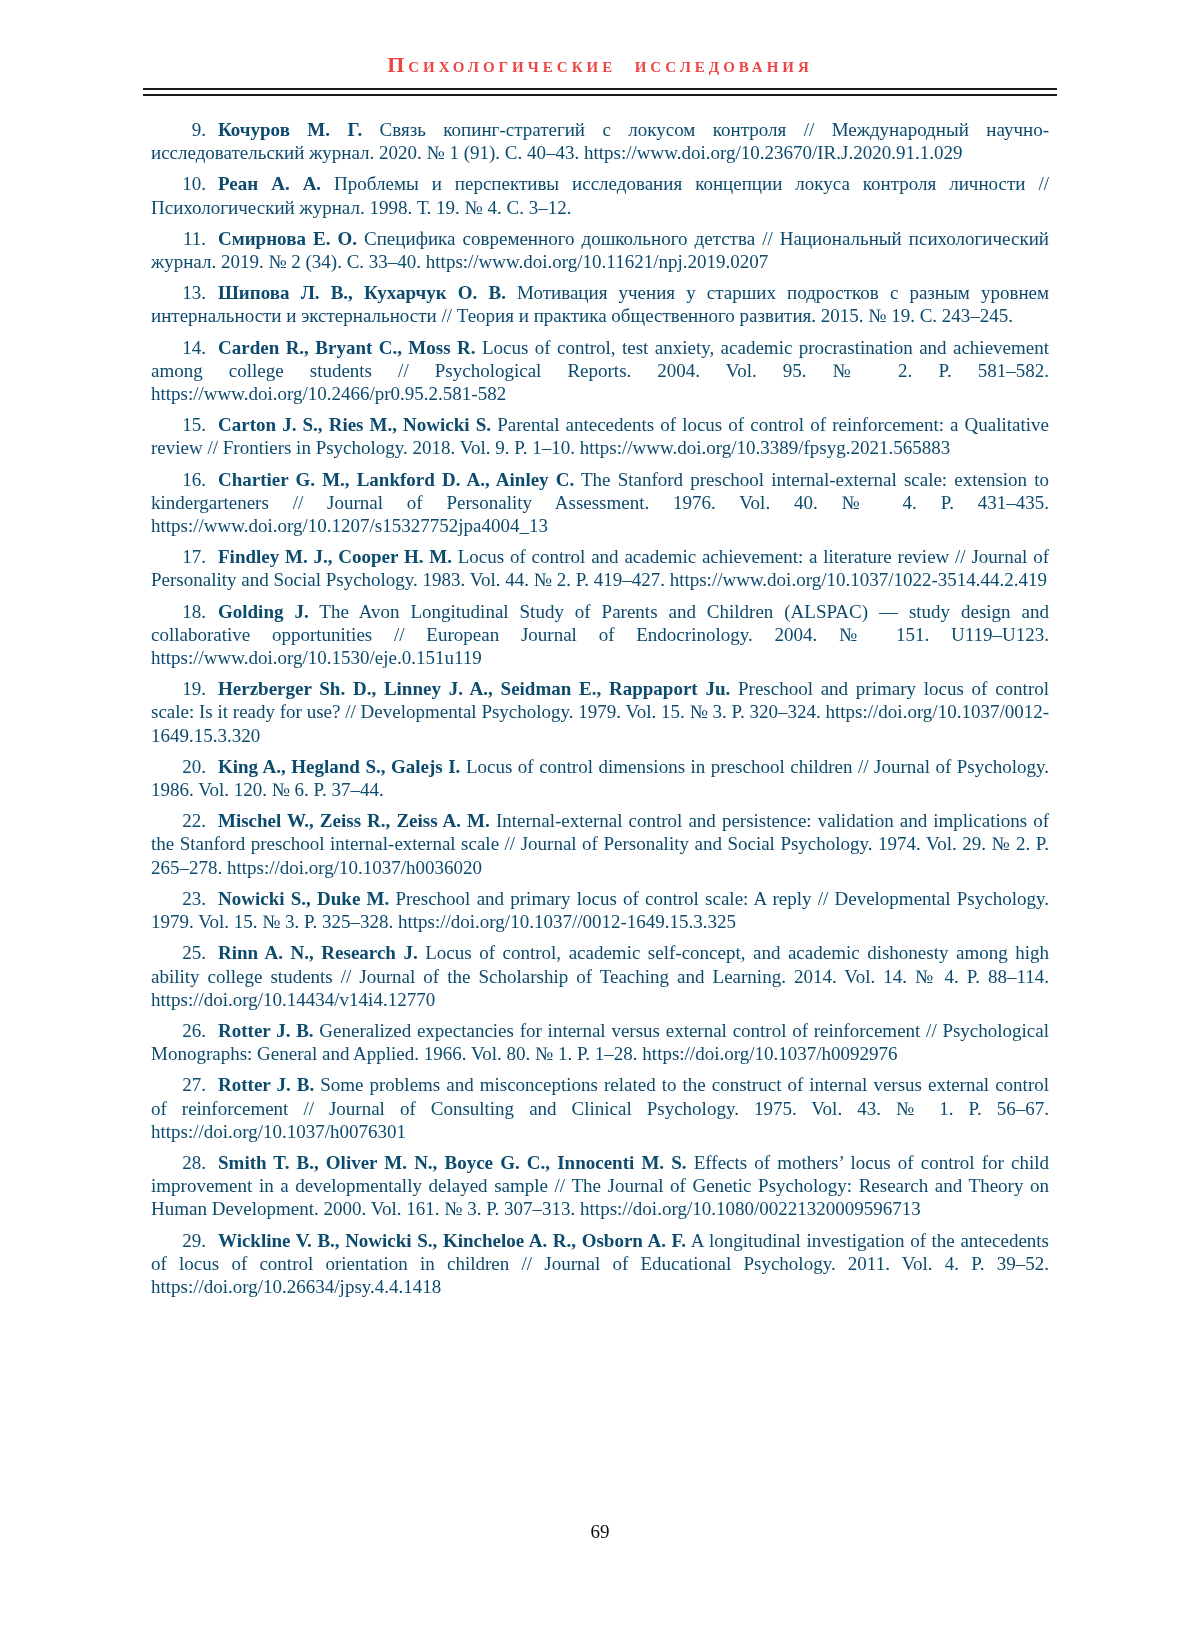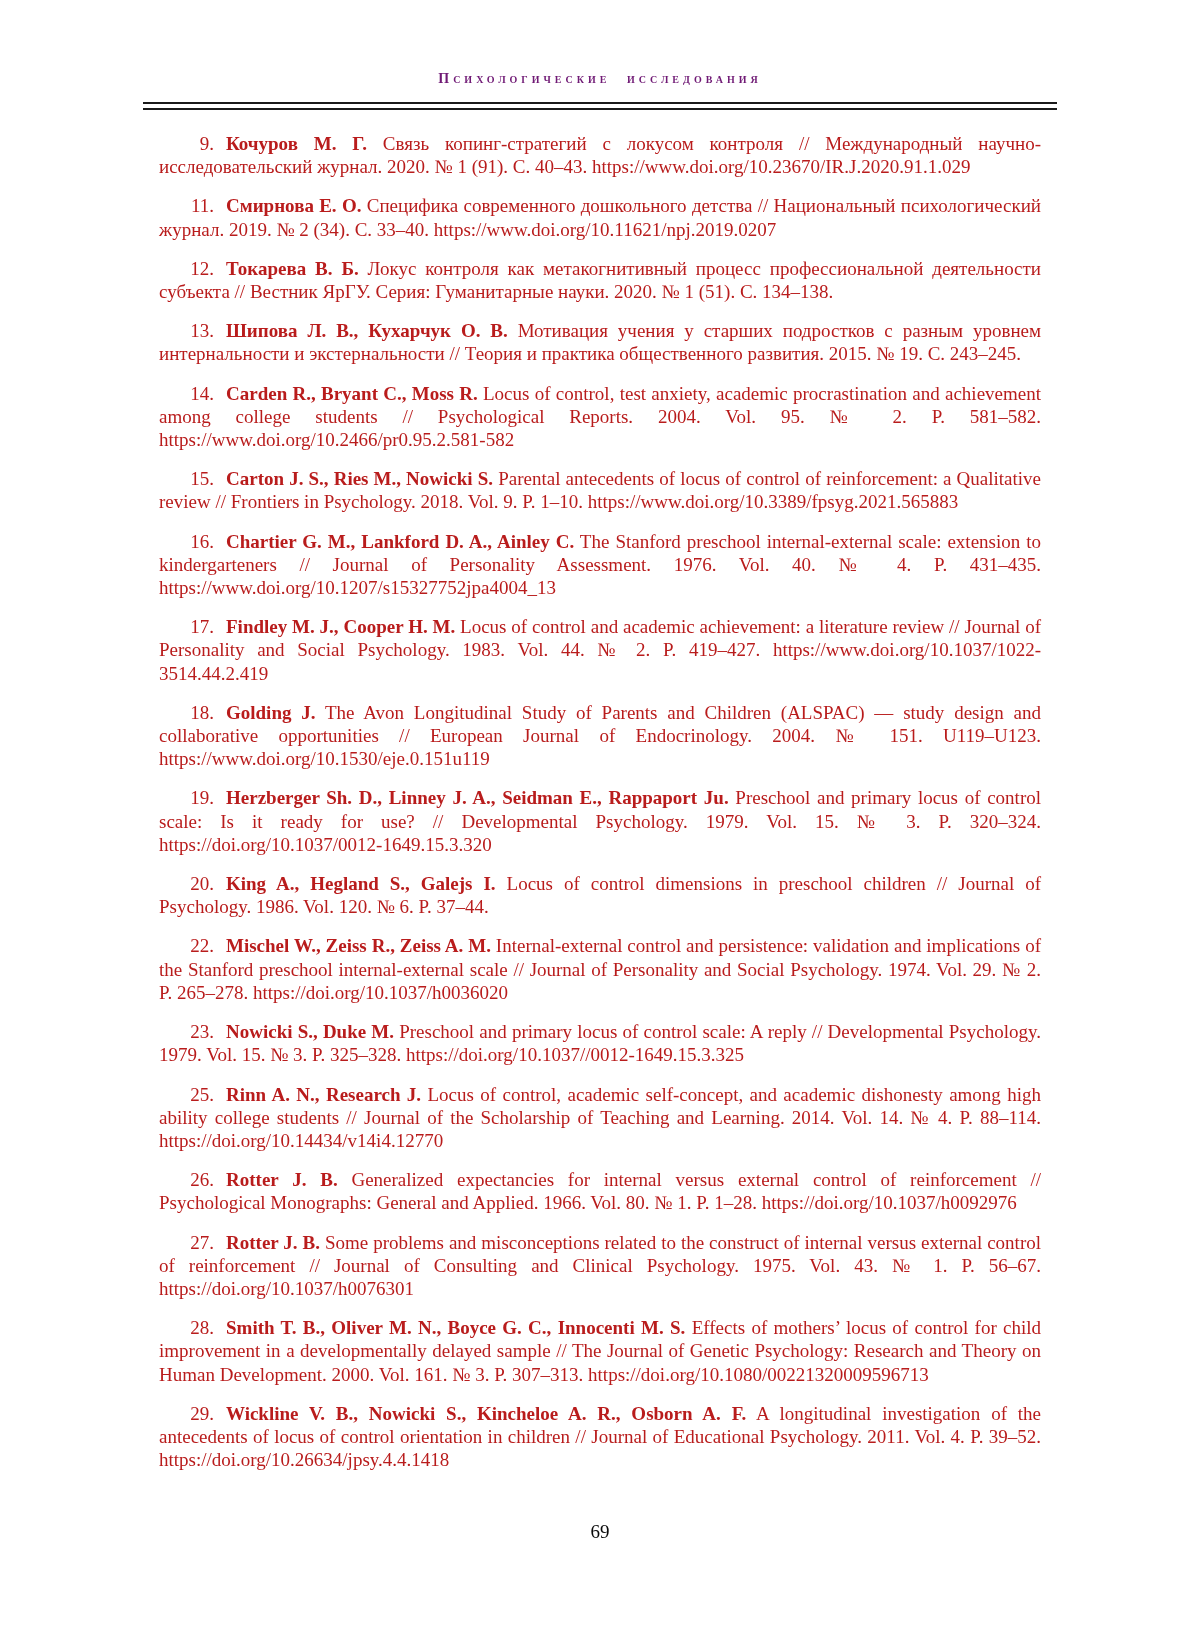--- a/index.html
+++ b/index.html
@@ -16,47 +16,47 @@
     overflow: hidden;
     font-family: "Liberation Serif", "DejaVu Serif", serif;
   }
   .content {
     position: absolute;
     left: 143px;
     width: 914px;
     top: 0;
   }
   .running-head {
-    margin-top: 68px;
+    margin-top: 54px;
     text-align: center;
     font-variant: small-caps;
     font-weight: 700;
-    font-size: 14px;
+    font-size: 22px;
     letter-spacing: 4px;
     word-spacing: 9px;
     line-height: 22px;
-    color: #701a75;
+    color: #ef4444;
   }
   .double-rule {
     margin-top: 12px;
     height: 4px;
     border-top: 2px solid #1a1a1a;
     border-bottom: 2px solid #1a1a1a;
   }
   .refs {
     margin-top: 22px;
   }
   .refs p.ref {
-    margin: 16px;
+    margin: 8px;
     font-size: 19px;
     line-height: 23.2px;
     text-align: justify;
     text-indent: 25px;
     overflow-wrap: break-word;
-    color: #b91c1c;
+    color: #0c4a6e;
   }
   .ref-num {
     display: inline-block;
     width: 30px;
     text-align: right;
     margin-right: 12px;
     text-indent: 0;
   }
   .ref-authors {
     font-weight: 700;
@@ -75,24 +75,24 @@
 </head>
 <body>
 
 <div class="page">
   <div class="content">
     <div class="running-head">Психологические исследования</div>
     <div class="double-rule"></div>
     <div class="refs">
   <p class="ref"><span class="ref-num">9.</span><b class="ref-authors">Кочуров М. Г.</b> <span class="ref-text">Связь копинг-стратегий с локусом контроля // Международный научно-исследовательский журнал. 2020. № 1 (91). С. 40–43. https://www.doi.org/10.23670/IR.J.2020.91.1.029</span></p>
 
+  <p class="ref"><span class="ref-num">10.</span><b class="ref-authors">Реан А. А.</b> <span class="ref-text">Проблемы и перспективы исследования концепции локуса контроля личности // Психологический журнал. 1998. Т. 19. № 4. С. 3–12.</span></p>
 
   <p class="ref"><span class="ref-num">11.</span><b class="ref-authors">Смирнова Е. О.</b> <span class="ref-text">Специфика современного дошкольного детства // Национальный психологический журнал. 2019. № 2 (34). С. 33–40. https://www.doi.org/10.11621/npj.2019.0207</span></p>
 
-  <p class="ref"><span class="ref-num">12.</span><b class="ref-authors">Токарева В. Б.</b> <span class="ref-text">Локус контроля как метакогнитивный процесс профессиональной деятельности субъекта // Вестник ЯрГУ. Серия: Гуманитарные науки. 2020. № 1 (51). С. 134–138.</span></p>
 
   <p class="ref"><span class="ref-num">13.</span><b class="ref-authors">Шипова Л. В., Кухарчук О. В.</b> <span class="ref-text">Мотивация учения у старших подростков с разным уровнем интернальности и экстернальности // Теория и практика общественного развития. 2015. № 19. С. 243–245.</span></p>
 
   <p class="ref"><span class="ref-num">14.</span><b class="ref-authors">Carden R., Bryant C., Moss R.</b> <span class="ref-text">Locus of control, test anxiety, academic procrastination and achievement among college students // Psychological Reports. 2004. Vol. 95. № 2. P. 581–582. https://www.doi.org/10.2466/pr0.95.2.581-582</span></p>
 
   <p class="ref"><span class="ref-num">15.</span><b class="ref-authors">Carton J. S., Ries M., Nowicki S.</b> <span class="ref-text">Parental antecedents of locus of control of reinforcement: a Qualitative review // Frontiers in Psychology. 2018. Vol. 9. P. 1–10. https://www.doi.org/10.3389/fpsyg.2021.565883</span></p>
 
   <p class="ref"><span class="ref-num">16.</span><b class="ref-authors">Chartier G. M., Lankford D. A., Ainley C.</b> <span class="ref-text">The Stanford preschool internal-external scale: extension to kindergarteners // Journal of Personality Assessment. 1976. Vol. 40. № 4. P. 431–435. https://www.doi.org/10.1207/s15327752jpa4004_13</span></p>
 
   <p class="ref"><span class="ref-num">17.</span><b class="ref-authors">Findley M. J., Cooper H. M.</b> <span class="ref-text">Locus of control and academic achievement: a literature review // Journal of Personality and Social Psychology. 1983. Vol. 44. № 2. P. 419–427. https://www.doi.org/10.1037/1022-3514.44.2.419</span></p>

